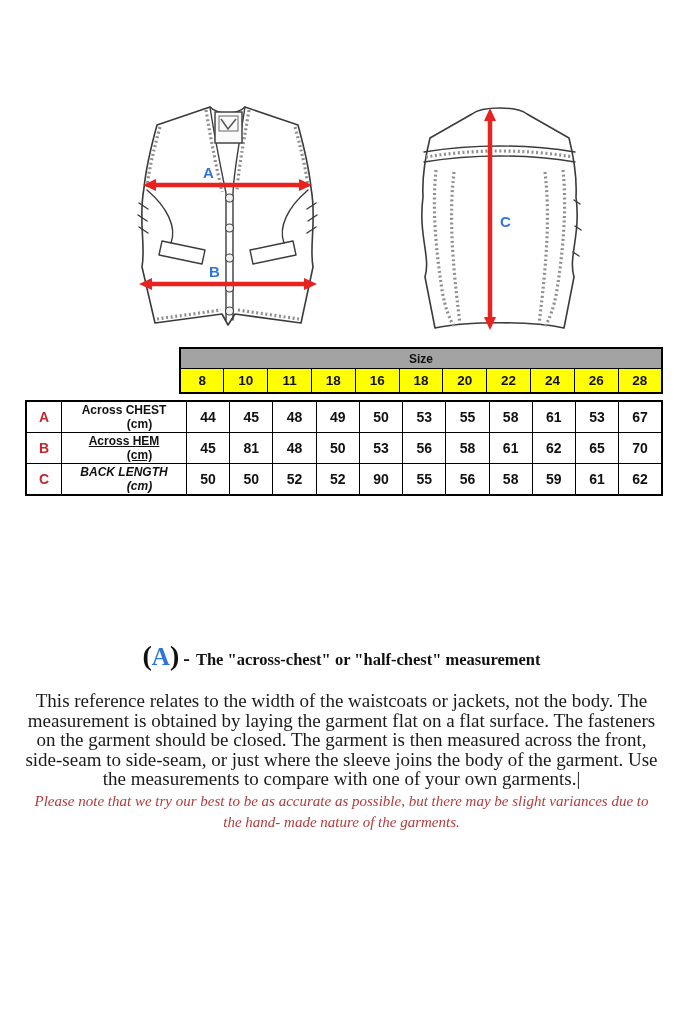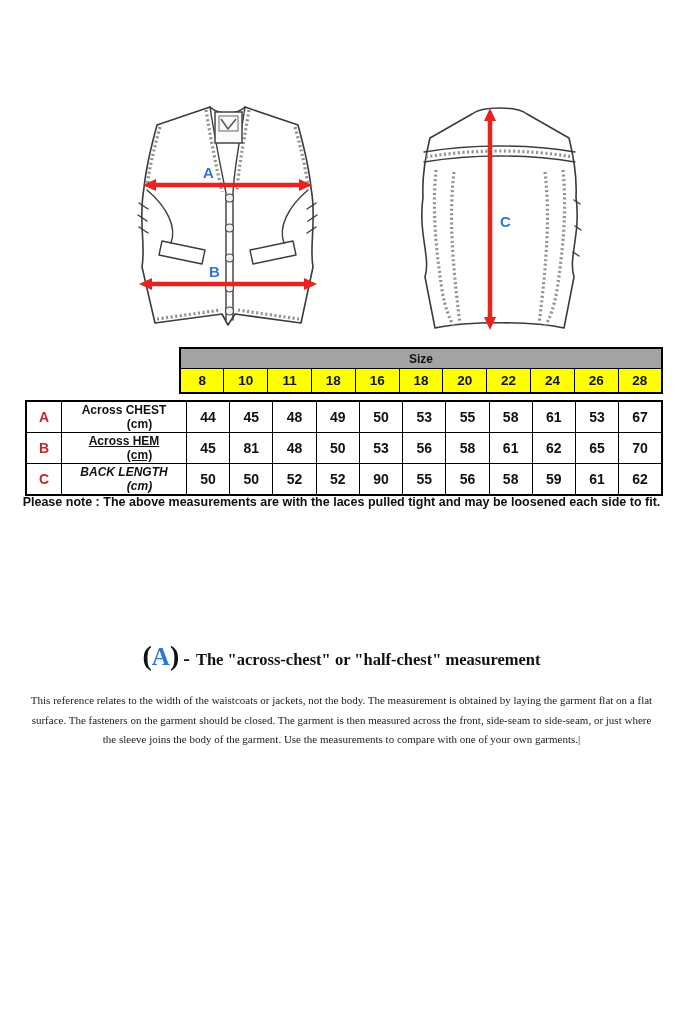--- a/index.html
+++ b/index.html
@@ -35,21 +35,21 @@
               font:700 12.5px "Liberation Sans",sans-serif;}
 
   .heading{position:absolute;left:0;top:640px;width:683px;text-align:center;
            font-family:"Liberation Serif",serif;}
   .h-paren{font-size:28px;font-weight:700;}
   .h-letter{font-size:25px;font-weight:700;color:var(--label-blue,#2e75d8);}
   .h-sep{font-size:20px;font-weight:700;margin:0 6px 0 4px;}
   .h-text{font-size:16.5px;font-weight:700;}
 
   .body-text{position:absolute;left:24px;top:691px;width:635px;text-align:center;
-             font-family:"Liberation Serif",serif;font-size:11px;line-height:19.5px;color:#1a1a1a;}
+             font-family:"Liberation Serif",serif;font-size:19px;line-height:19.5px;color:#1a1a1a;}
   .caret{font-weight:400;}
 
   .disclaimer{position:absolute;left:24px;top:791px;width:635px;text-align:center;
               font-family:"Liberation Serif",serif;font-style:italic;font-size:15px;
               line-height:21px;color:var(--disclaimer-red,#b23b3b);}
 </style>
 </head>
 <body>
 
 <div class="page">
@@ -186,22 +186,22 @@
           <td>55</td>
           <td>56</td>
           <td>58</td>
           <td>59</td>
           <td>61</td>
           <td>62</td>
         </tr>
       </tbody>
   </table>
 
-  <div class="table-note">Please note : The above measurements are with the laces pulled tight and may be loosened each side to fit.</div>
 
   <div class="heading">
     <span class="h-paren">(</span><span class="h-letter">A</span><span class="h-paren">)</span><span class="h-sep">-</span><span class="h-text">The "across-chest" or "half-chest" measurement</span>
   </div>
 
   <div class="body-text"><span>This reference relates to the width of the waistcoats or jackets, not the body. The measurement is obtained by laying the garment flat on a flat surface. The fasteners on the garment should be closed. The garment is then measured across the front, side-seam to side-seam, or just where the sleeve joins the body of the garment. Use the measurements to compare with one of your own garments.</span><span class="caret">|</span></div>
 
+  <div class="disclaimer">Please note that we try our best to be as accurate as possible, but there may  be slight variances due to the hand- made nature of the garments.</div>
 
 </div>
 
 </body></html>

